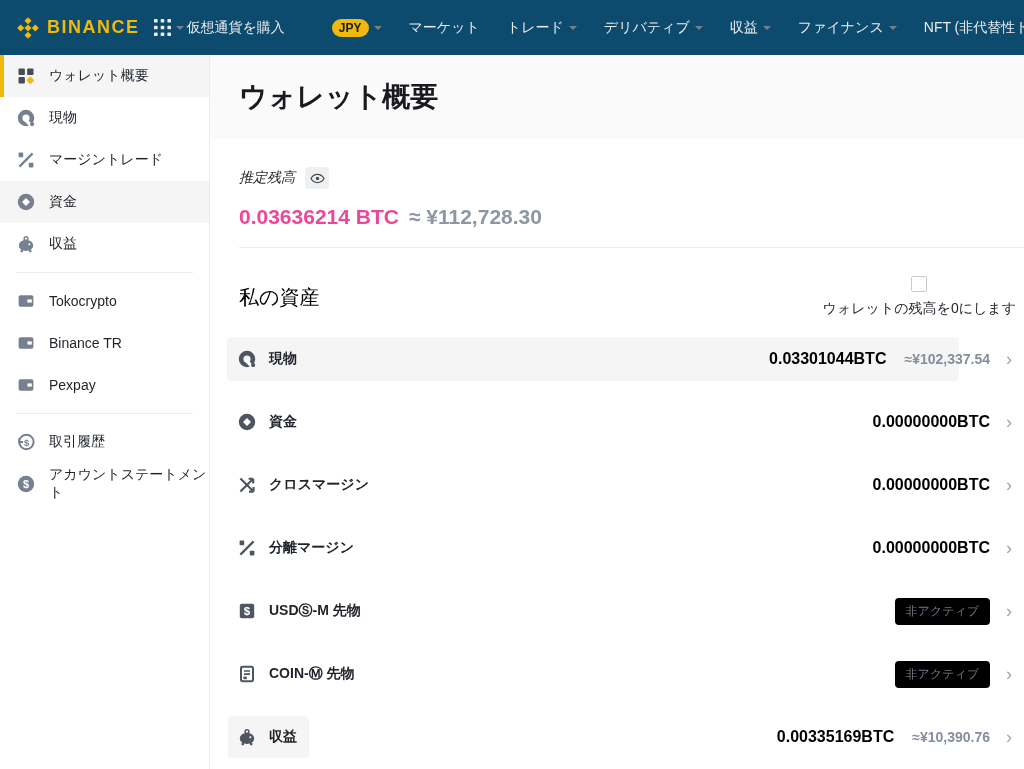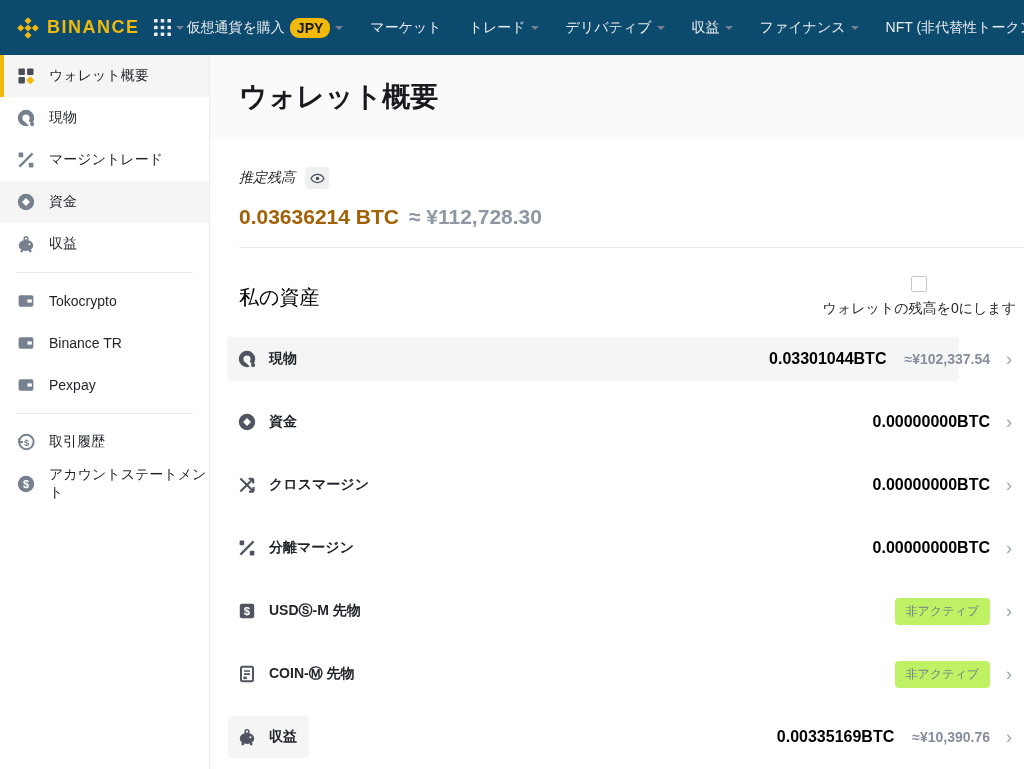--- a/index.html
+++ b/index.html
@@ -7,21 +7,21 @@
   body { font-family:"Liberation Sans","DejaVu Sans",sans-serif; background:#fff; color:#1e2329; }
 
   
   .navbar { height:55px; background:#0c4a6e; display:flex; align-items:center; padding:0 16px; }
   .logo { display:flex; align-items:center; gap:7px; cursor:pointer; margin-right:14px; }
   .logo-text { color:#f0b90b; font-weight:700; font-size:18px; letter-spacing:1.5px; }
   .nav-menu { display:flex; align-items:center; gap:27px; }
   .nav-item { display:flex; align-items:center; gap:5px; color:#eaecef; font-size:14px; font-weight:500; cursor:pointer; white-space:nowrap; }
   .grid-btn { display:flex; align-items:center; gap:5px; cursor:pointer; margin-right:3px; }
   .caret { width:0; height:0; border:4px solid transparent; border-top-color:#76808f; margin-top:4px; }
-  .pill { background:#f0b90b; color:#181a20; font-size:14px; font-weight:700; padding:2px 7px; border-radius:9px; }
+  .pill { background:#f0b90b; color:#181a20; font-size:12px; font-weight:700; padding:2px 7px; border-radius:9px;margin-left:42px; }
 
   
   .layout { display:flex; height:740px; }
 
   
   .sidebar { width:210px; background:#fff; border-right:1px solid #eaecef; flex-shrink:0; padding-bottom:10px; }
   .side-item { height:42px; display:flex; align-items:center; gap:13px; padding-left:16px; font-size:14px; color:#1e2329; cursor:pointer; }
   .side-item.active { background:#f5f5f5; box-shadow:inset 4px 0 0 0 #f0b90b; font-weight:500; }
   .side-item.hovered { background:#f5f5f5; }
   .side-icon { width:20px; height:20px; color:#76808f; flex-shrink:0; }
@@ -31,42 +31,42 @@
   
   .main { flex:1; background:#fff; }
   .title-band { height:84px; background:#fafafa; display:flex; align-items:center; padding-left:29px; }
   .page-title { font-size:28px; font-weight:700; color:#181a20; }
   .content { padding:0 8px 0 29px; }
 
   .est-row { margin-top:28px; display:flex; align-items:center; gap:10px; }
   .est-label { font-size:14px; color:#1e2329;font-style:italic; }
   .eye-btn { width:24px; height:22px; background:#eef0f2; border-radius:4px; display:flex; align-items:center; justify-content:center; cursor:pointer; color:#474d57; }
   .balance-row { margin-top:16px; font-size:21px; font-weight:700; }
-  .balance-btc { color:#a16207; }
+  .balance-btc { color:#ec4899; }
   .balance-fiat { color:#8d97a3; margin-left:10px; }
 
   .divider { height:1px; background:#eaecef; margin-top:18px; margin-right:-8px; }
 
   .assets-header { margin-top:28px; display:flex; align-items:center; justify-content:space-between; }
   .assets-title { font-size:20px; color:#000000; }
   .hide-zero { display:flex; align-items:center; gap:8px; cursor:pointer;flex-direction:column; }
   .checkbox { width:16px; height:16px; border:1px solid #c5cad1; border-radius:2px; background:#fff; flex-shrink:0; }
   .hide-zero-label { font-size:14px; color:#1e2329; }
 
   .asset-list { margin-top:19px; margin-left:-12px; }
   .asset-row { height:44px; margin-bottom:19px; position:relative; display:flex; align-items:center; justify-content:space-between; padding-left:10px; cursor:pointer; }
   .asset-row.hl-row::before { content:""; position:absolute; left:0; right:57px; top:0; bottom:0; background:#f5f5f5; border-radius:4px; }
   .asset-left, .asset-right { position:relative; display:flex; align-items:center; }
   .asset-left { gap:12px; }
   .asset-row.hl-label .asset-left { background:#f5f5f5; border-radius:4px; padding:11px 12px 11px 9px; margin-left:-9px; }
   .asset-icon { width:20px; height:20px; color:#4e5560; flex-shrink:0; }
   .asset-label { font-size:14px; font-weight:600; color:#1e2329; }
   .asset-btc { font-size:16px; font-weight:700; color:#000000; }
   .asset-fiat { font-size:14px; font-weight:600; color:#868e9c; margin-left:18px; }
-  .asset-badge { background:#bef264; color:#707a8a; font-size:12px; padding:5px 11px; border-radius:4px; }
+  .asset-badge { background:#000000; color:#707a8a; font-size:12px; padding:5px 11px; border-radius:4px; }
   .chevron { color:#9aa5b1; font-size:18px; line-height:1; margin-left:16px; margin-right:4px; font-weight:400; }
   svg { display:block; }
 </style>
 </head>
 <body>
 
 <svg width="0" height="0" style="position:absolute">
   <defs>
     <symbol id="wallet-overview-icon" viewBox="0 0 20 20">
       <rect x="2.5" y="2.5" width="6.4" height="6.4" rx="1" fill="currentColor"></rect>

